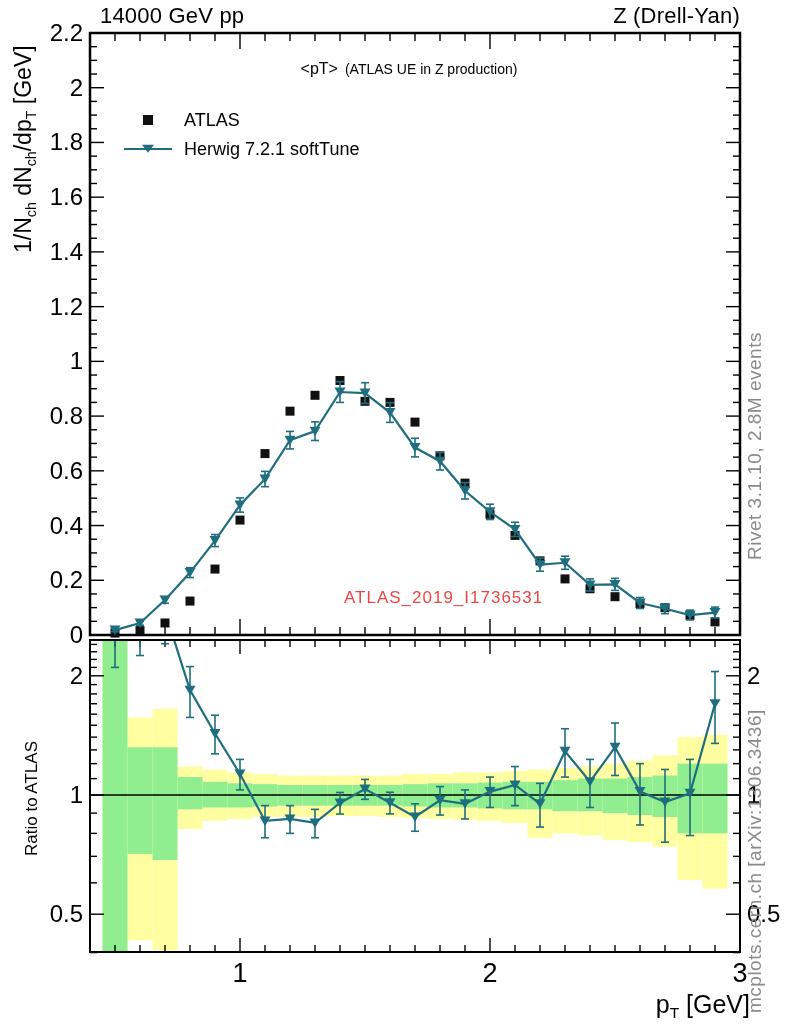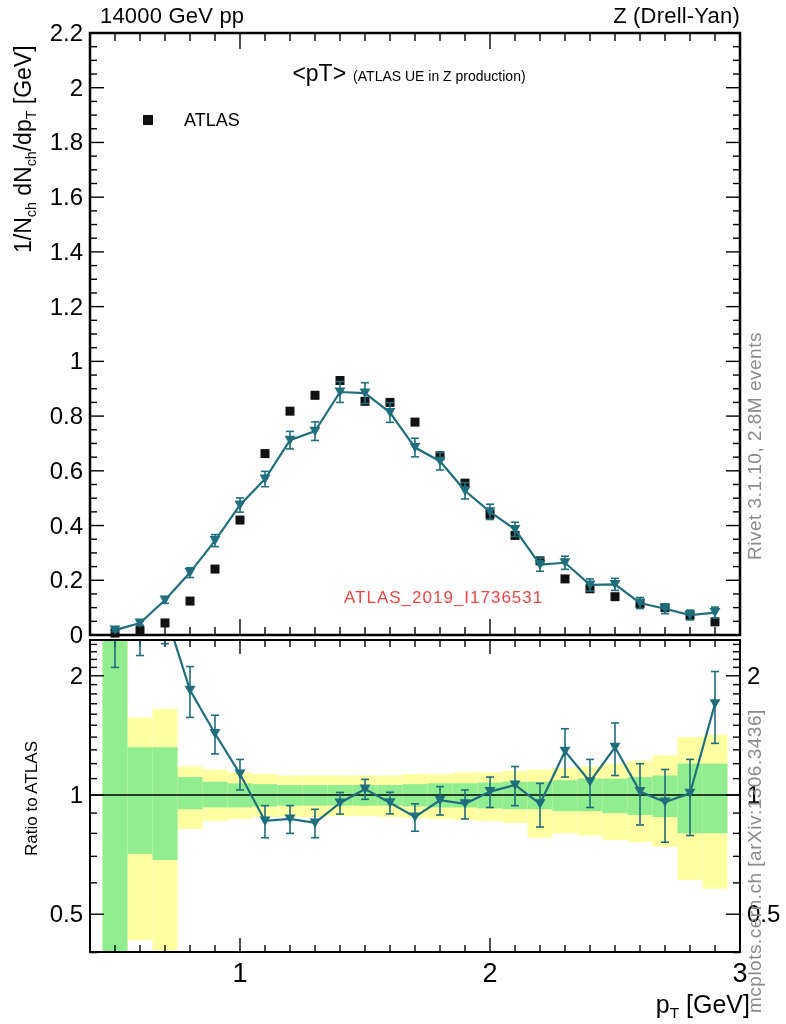--- a/index.html
+++ b/index.html
@@ -4,21 +4,21 @@
 <style>
   html,body{margin:0;padding:0;}
   body{
     width:786px;height:1024px;position:relative;background:#fff;overflow:hidden;
     font-family:"Liberation Sans", sans-serif;color:#000;
   }
   .abs{position:absolute;}
   #plot-svg{position:absolute;left:0;top:0;}
   .hdr{font-size:22px;letter-spacing:0.2px;white-space:nowrap;}
   .title-wrap{white-space:nowrap;transform:translateX(-50%);}
-  .title-em{font-size:23px;}
+  .title-em{font-size:16px;}
   .title-rest{font-size:14px;margin-left:7px;}
   .legend{display:flex;flex-direction:column;gap:7px;}
   .legend-row{display:flex;align-items:center;height:22px;}
   .legend-icon{width:52px;display:flex;align-items:center;justify-content:center;position:relative;}
   .sq{width:10px;height:10px;background:#111;}
   .mc-line{width:48px;height:2px;}
   .mc-tri{position:absolute;left:50%;top:50%;transform:translate(-50%,-54%);
     width:0;height:0;border-left:6px solid transparent;border-right:6px solid transparent;}
   .legend-label{font-size:18px;margin-left:10px;white-space:nowrap;}
   .watermark{font-size:17px;letter-spacing:1px;white-space:nowrap;}
@@ -588,20 +588,27 @@
   <span class="title-em">&lt;pT&gt;</span><span class="title-rest">(ATLAS UE in Z production)</span>
 </div>
 
 <div class="abs legend" style="left:122px;top:109px;">
   <div class="legend-row">
     <span class="legend-icon">
         <span class="sq"></span>
       </span>
     <span class="legend-label">ATLAS</span>
   </div>
+  <div class="legend-row">
+    <span class="legend-icon">
+      <span class="mc-line" id="mc-line" style="background: rgb(31, 110, 126);"></span>
+        <span class="mc-tri" id="mc-tri" style="border-top: 8px solid rgb(31, 110, 126);"></span>
+    </span>
+    <span class="legend-label">Herwig 7.2.1 softTune</span>
+  </div>
 </div>
 
 <div class="abs watermark" id="wm" style="left: 344px; top: 588px; color: #ef4444;">ATLAS_2019_I1736531</div>
 
 <div class="abs rot ylab" style="left:10px;top:253px;">
   <span>1/N</span><span class="sub">ch</span><span> dN</span><span class="sub">ch</span><span>/dp</span><span class="sub">T</span><span> [GeV]</span>
 </div>
 
 <div class="abs rot ratlab" style="left:22px;top:856px;">Ratio to ATLAS</div>
 

